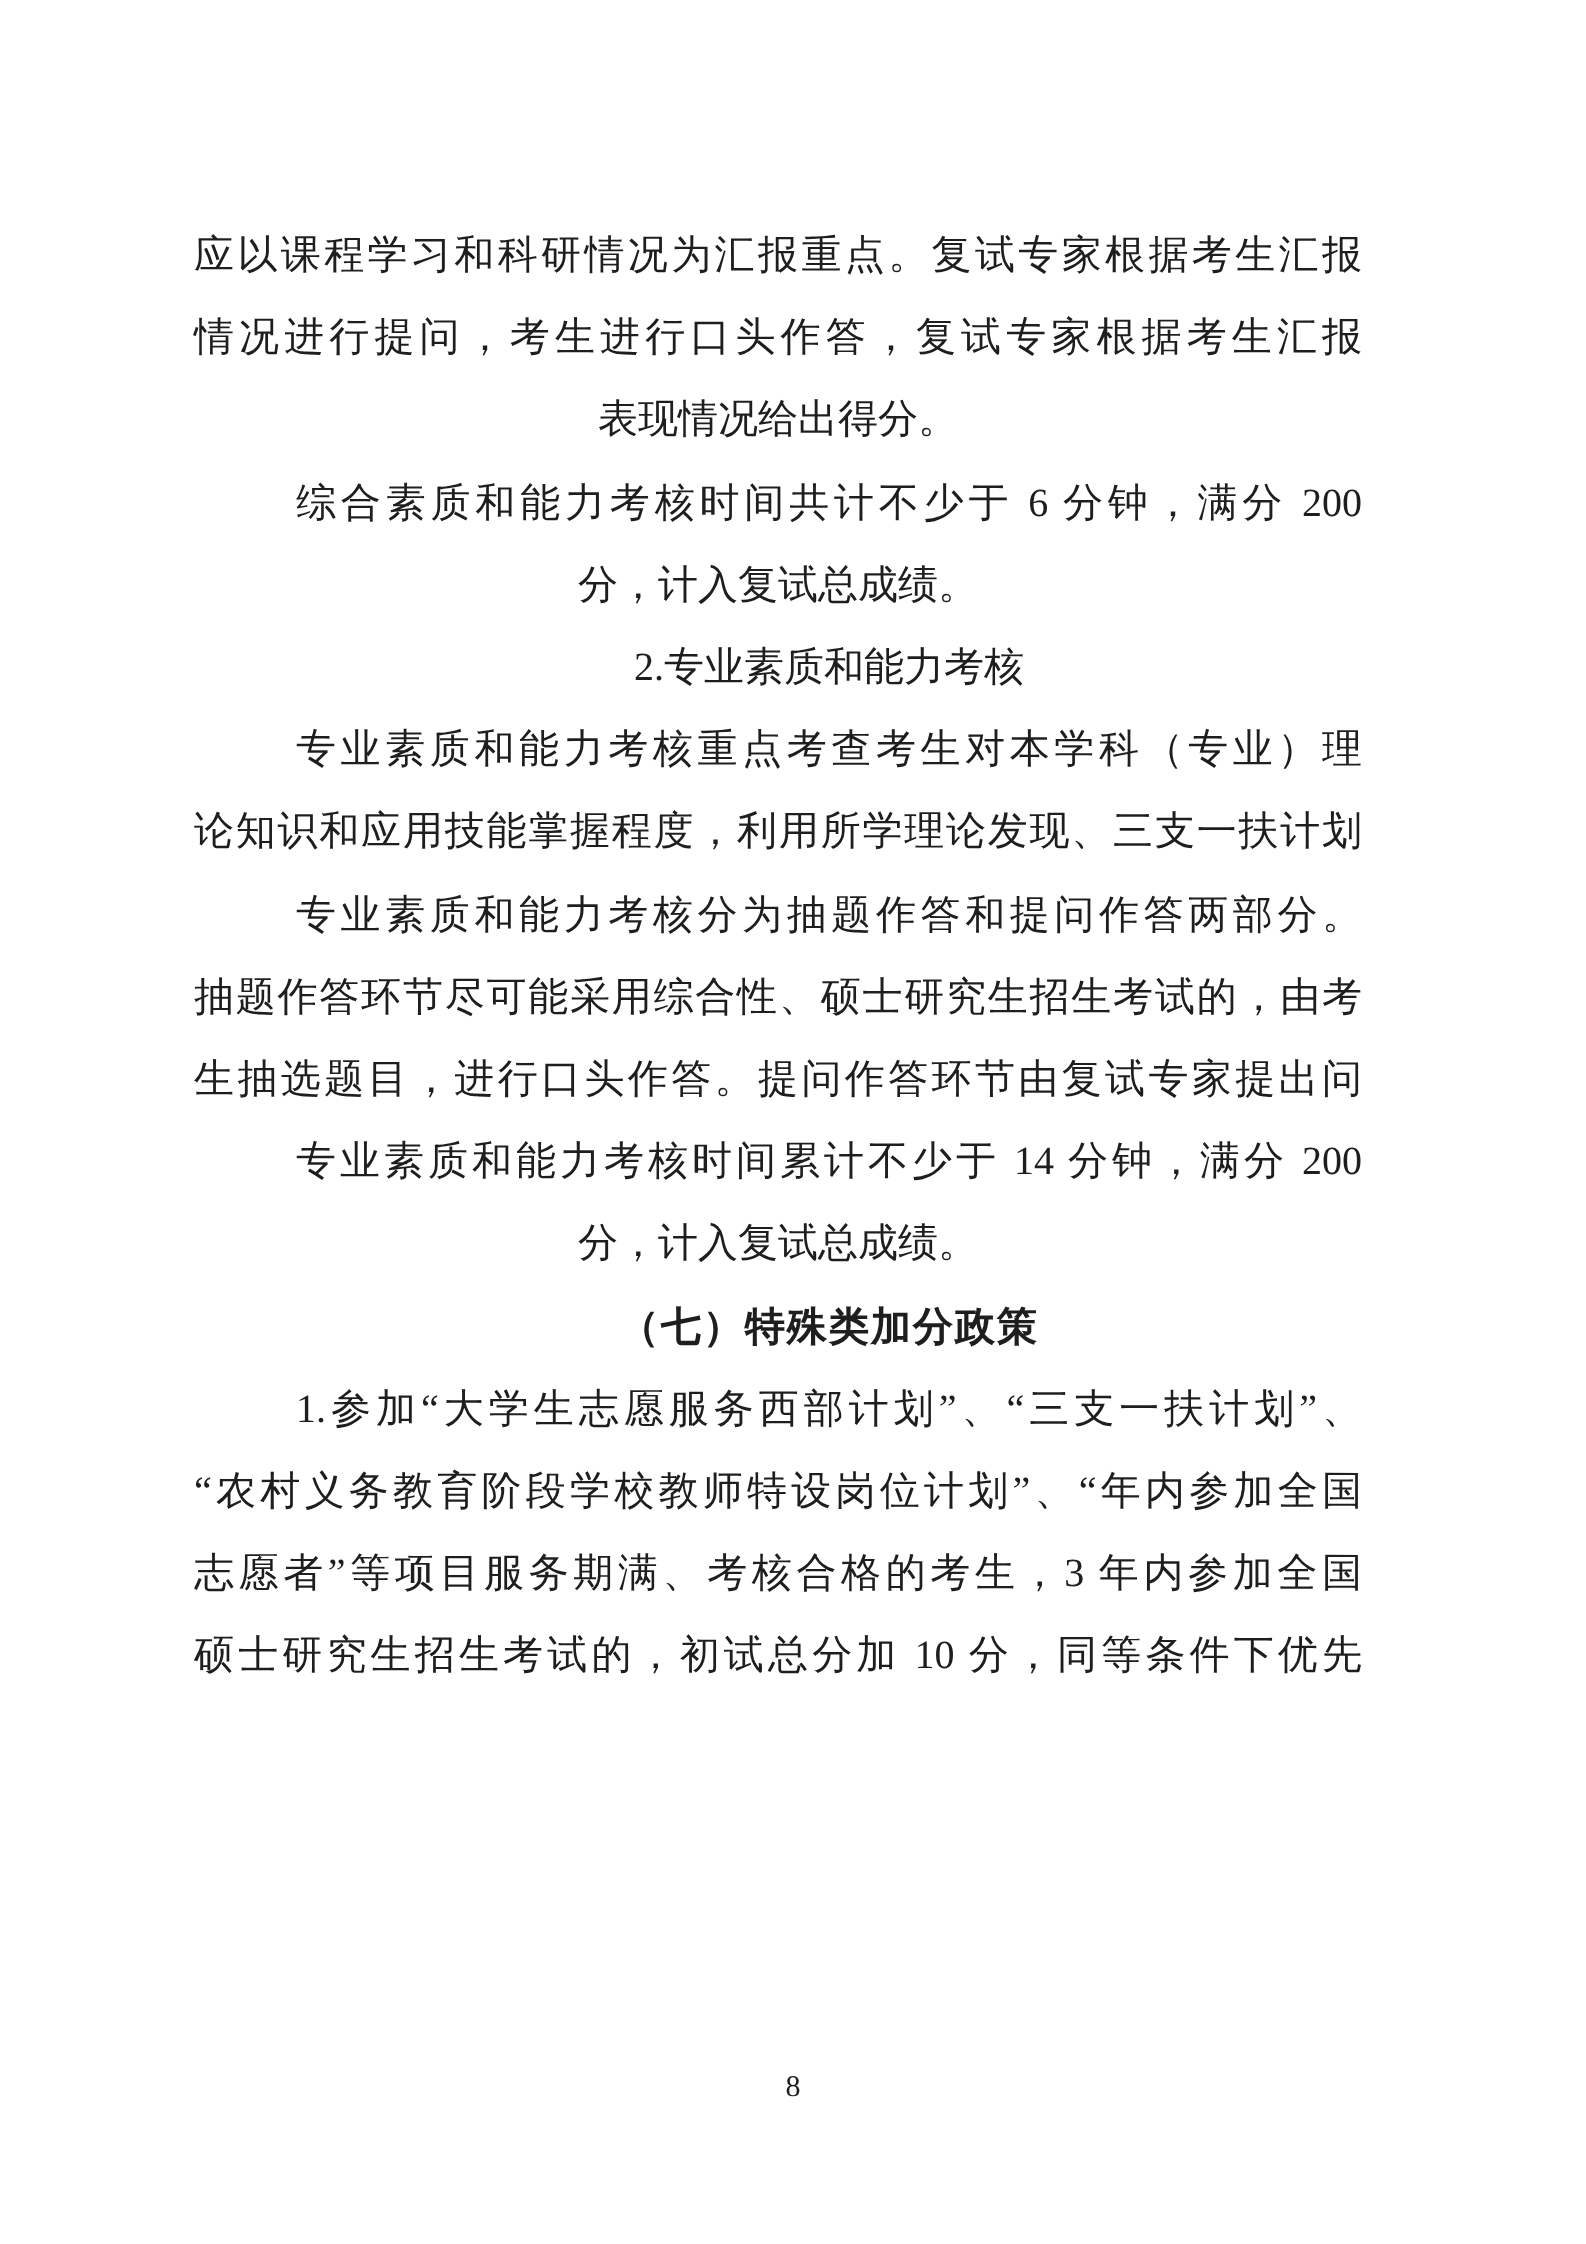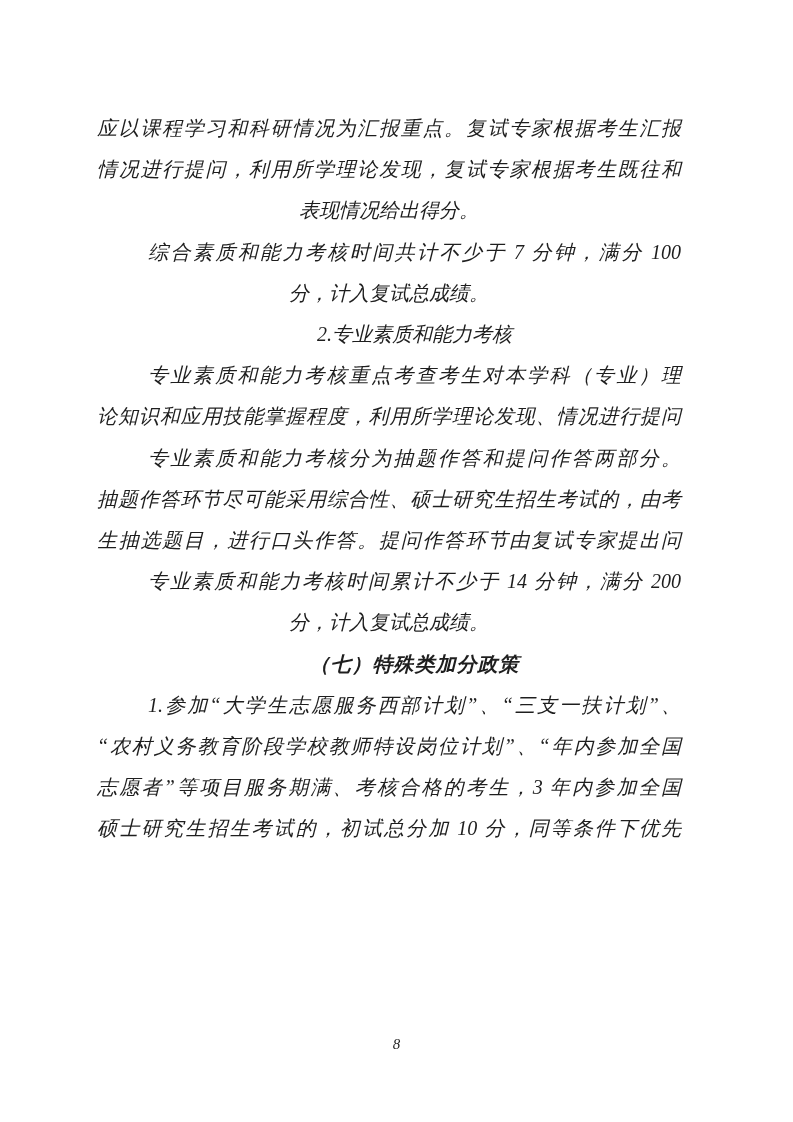--- a/index.html
+++ b/index.html
@@ -8,21 +8,20 @@
     background: #ffffff;
   }
   .doc-page {
     position: relative;
     width: 793px;
     height: 1108px;
     background: #ffffff;
     overflow: hidden;
     font-family: "Liberation Serif", "DejaVu Serif", serif;
     color: #1e1e1e;
-    font-style: italic;
   }
   .page-body {
     position: absolute;
     left: 97px;
     top: 108px;
     width: 584px;
     font-size: 20px;
     line-height: 41.2px;
   }
   .line {
@@ -52,27 +51,27 @@
     font-size: 15px;
     color: #1e1e1e;
   }
 </style>
 </head>
 <body>
 
 <div class="doc-page">
   <div class="page-body">
     <div class="line j">应以课程学习和科研情况为汇报重点。复试专家根据考生汇报</div>
-    <div class="line j">情况进行提问，利用所学理论发现，复试专家根据考生既往和</div>
+    <div class="line j">情况进行提问，考生进行口头作答，复试专家根据考生汇报</div>
     <div class="line">表现情况给出得分。</div>
-    <div class="line indent j">综合素质和能力考核时间共计不少于 7 分钟，满分 100</div>
+    <div class="line indent j">综合素质和能力考核时间共计不少于 6 分钟，满分 200</div>
     <div class="line">分，计入复试总成绩。</div>
     <div class="line indent">2.专业素质和能力考核</div>
     <div class="line indent j">专业素质和能力考核重点考查考生对本学科（专业）理</div>
-    <div class="line j">论知识和应用技能掌握程度，利用所学理论发现、情况进行提问</div>
+    <div class="line j">论知识和应用技能掌握程度，利用所学理论发现、三支一扶计划</div>
     <div class="line indent j">专业素质和能力考核分为抽题作答和提问作答两部分。</div>
     <div class="line j">抽题作答环节尽可能采用综合性、硕士研究生招生考试的，由考</div>
     <div class="line j">生抽选题目，进行口头作答。提问作答环节由复试专家提出问</div>
     <div class="line indent j">专业素质和能力考核时间累计不少于 14 分钟，满分 200</div>
     <div class="line">分，计入复试总成绩。</div>
     <div class="line indent bold">（七）特殊类加分政策</div>
     <div class="line indent j">1.参加“大学生志愿服务西部计划”、“三支一扶计划”、</div>
     <div class="line j">“农村义务教育阶段学校教师特设岗位计划”、“年内参加全国</div>
     <div class="line j">志愿者”等项目服务期满、考核合格的考生，3 年内参加全国</div>
     <div class="line j">硕士研究生招生考试的，初试总分加 10 分，同等条件下优先</div>

